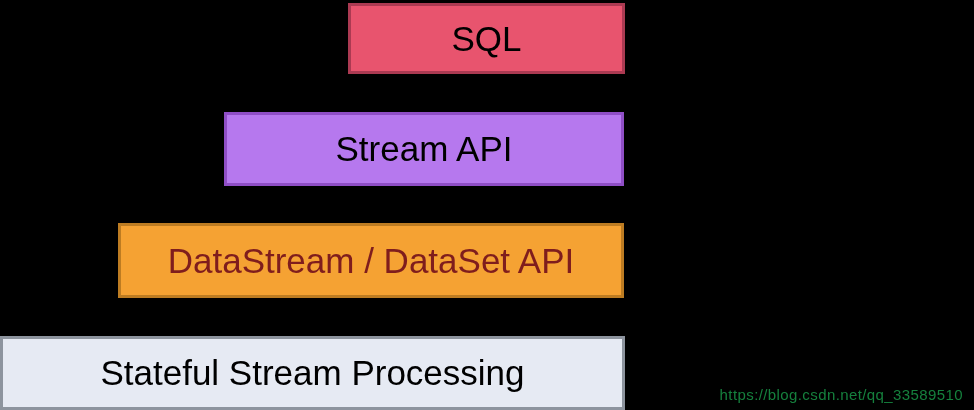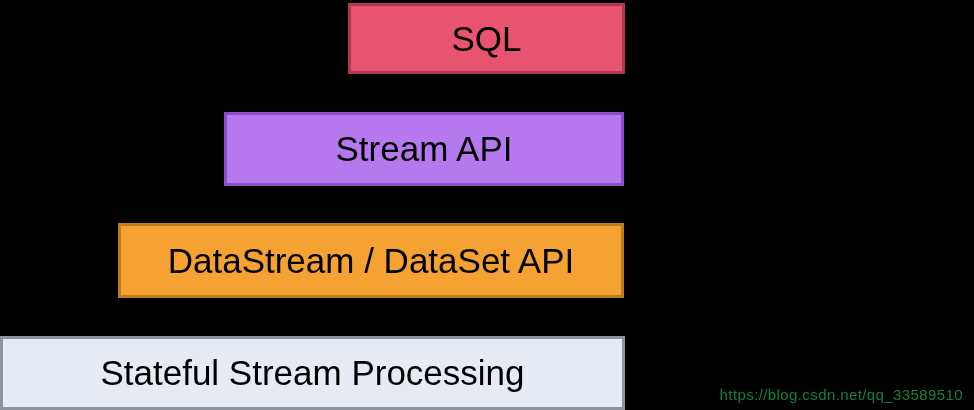--- a/index.html
+++ b/index.html
@@ -46,21 +46,21 @@
 <div class="canvas" style="background: rgb(0, 0, 0);">
 
   <div class="layer layer-sql" style="background: rgb(232, 84, 110); border-color: rgb(171, 58, 82); color: rgb(0, 0, 0);">
     <span>SQL</span>
   </div>
 
   <div class="layer layer-table-api" style="background: rgb(182, 120, 238); border-color: rgb(143, 78, 198); color: rgb(0, 0, 0);">
     <span>Stream API</span>
   </div>
 
-  <div class="layer layer-datastream" style="background: rgb(245, 162, 51); border-color: rgb(189, 124, 34); color: #000000;">
+  <div class="layer layer-datastream" style="background: rgb(245, 162, 51); border-color: rgb(189, 124, 34); color: #7f1d1d;">
     <span>DataStream / DataSet API</span>
   </div>
 
   <div class="layer layer-stateful" style="background: rgb(230, 234, 243); border-color: rgb(141, 148, 158); color: rgb(0, 0, 0);">
     <span>Stateful Stream Processing</span>
   </div>
 
   <div class="watermark" style="color: #15803d;">https://blog.csdn.net/qq_33589510</div>
 
 </div>

